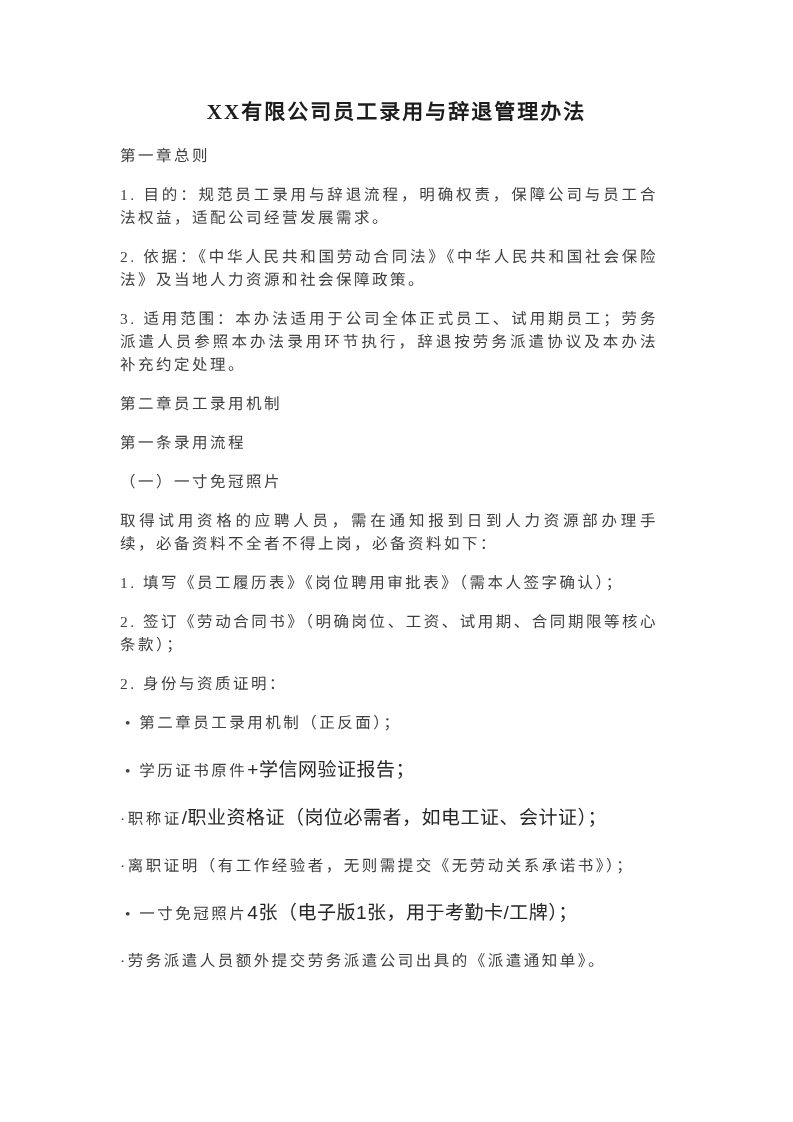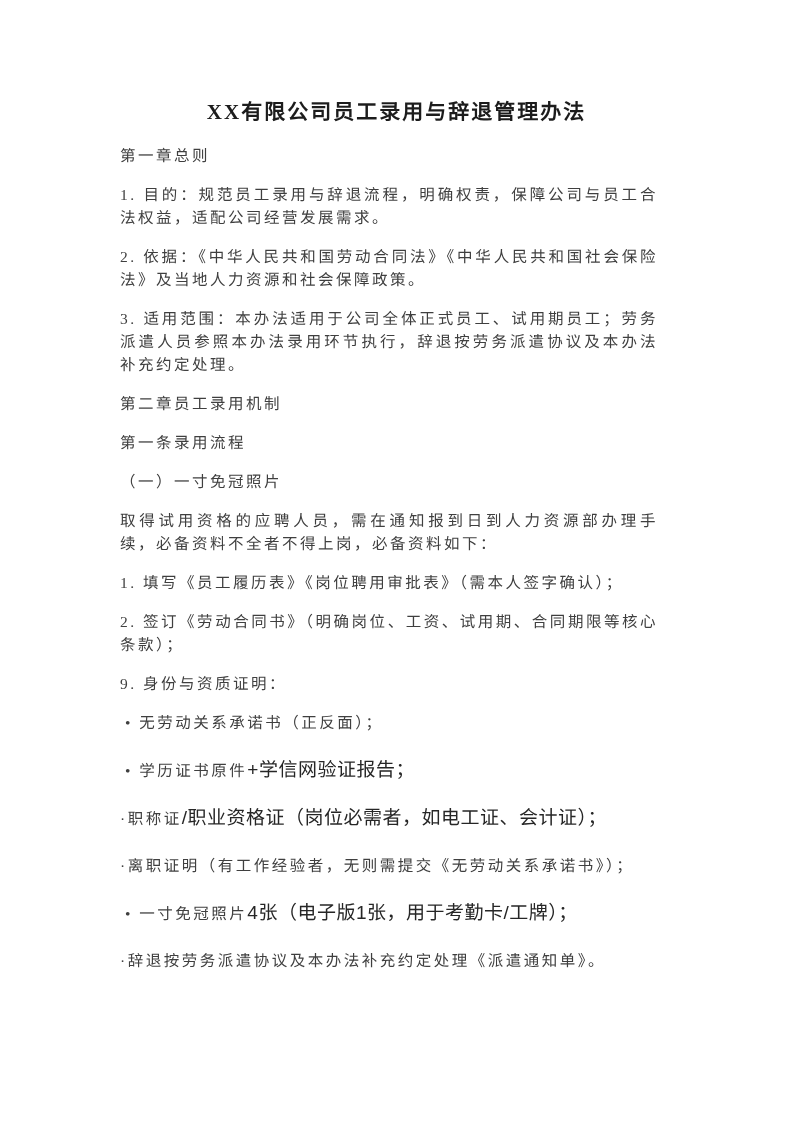--- a/index.html
+++ b/index.html
@@ -74,28 +74,28 @@
   <p class="block"><span class="run-serif">第一条录用流程</span></p>
 
   <p class="block"><span class="run-serif">（一）一寸免冠照片</span></p>
 
   <p class="block"><span class="run-serif">取得试用资格的应聘人员，需在通知报到日到人力资源部办理手续，必备资料不全者不得上岗，必备资料如下：</span></p>
 
   <p class="block"><span class="run-serif">1. 填写《员工履历表》《岗位聘用审批表》（需本人签字确认）；</span></p>
 
   <p class="block"><span class="run-serif">2. 签订《劳动合同书》（明确岗位、工资、试用期、合同期限等核心条款）；</span></p>
 
-  <p class="block"><span class="run-serif">9. 身份与资质证明：</span></p>
+  <p class="block"><span class="run-serif">2. 身份与资质证明：</span></p>
 
-  <p class="block bullet indent"><span class="run-serif">• 无劳动关系承诺书（正反面）；</span></p>
+  <p class="block bullet indent"><span class="run-serif">• 第二章员工录用机制（正反面）；</span></p>
 
   <p class="block bullet indent"><span class="run-serif">• 学历证书原件</span><span class="run-sans">+学信网验证报告；</span></p>
 
   <p class="block bullet"><span class="run-serif">·职称证</span><span class="run-sans">/职业资格证（岗位必需者，如电工证、会计证）；</span></p>
 
   <p class="block bullet"><span class="run-serif">·离职证明（有工作经验者，无则需提交《无劳动关系承诺书》）；</span></p>
 
   <p class="block bullet indent"><span class="run-serif">• 一寸免冠照片</span><span class="run-sans">4张（电子版1张，用于考勤卡/工牌）；</span></p>
 
-  <p class="block bullet"><span class="run-serif">·辞退按劳务派遣协议及本办法补充约定处理《派遣通知单》。</span></p>
+  <p class="block bullet"><span class="run-serif">·劳务派遣人员额外提交劳务派遣公司出具的《派遣通知单》。</span></p>
 
 
 </div>
 
 </body></html>

